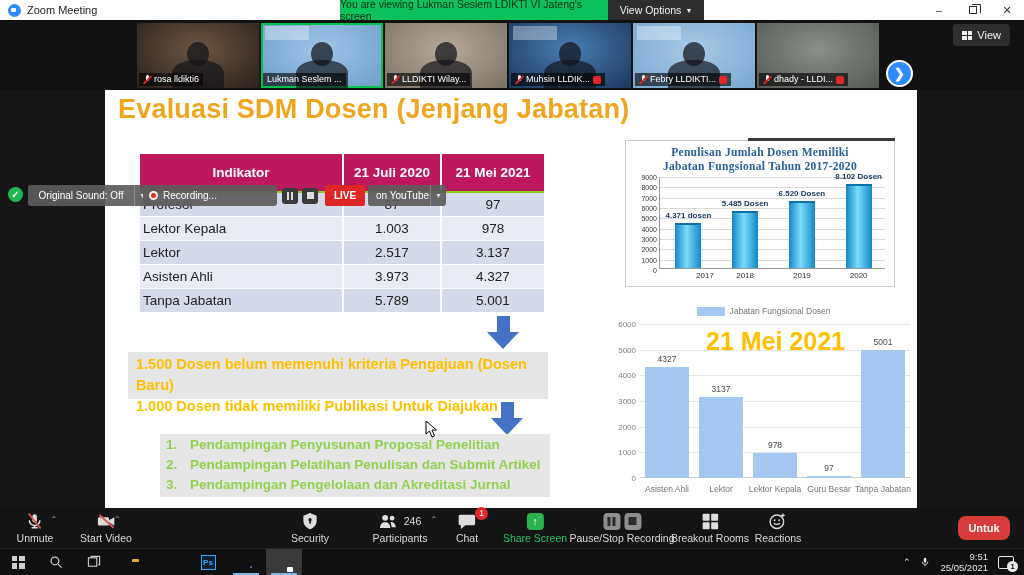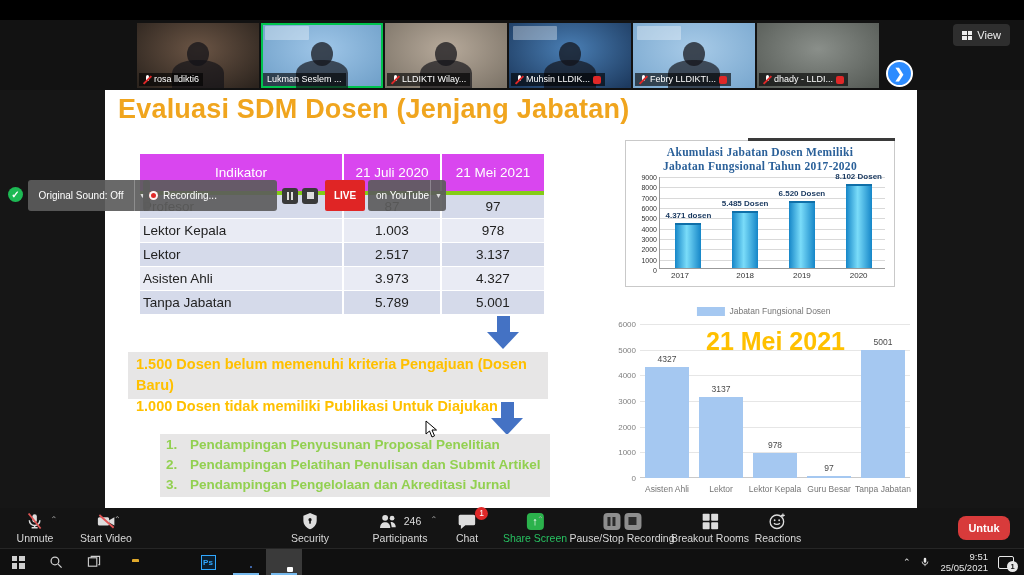--- a/index.html
+++ b/index.html
@@ -59,22 +59,22 @@
 
   
   .main { position:absolute; top:90px; left:0; width:1024px; height:418px; background:#161616; }
   .slide { position:absolute; left:105px; top:0; width:812px; height:418px; background:#fff; }
   .slide-title { position:absolute; left:13px; top:4px; font-size:27px; font-weight:bold;
              color:#F0A51E; letter-spacing:.2px; }
 
   
   .tbl { position:absolute; left:35px; top:64px; width:404px; }
   .tbl-row { display:grid; grid-template-columns:204px 98px 102px; }
-  .tbl-head { background:#d946ef; color:#fff; font-weight:normal; font-size:13.5px;
-             border-bottom:4px solid #84cc16; }
+  .tbl-head { background:#be185d; color:#fff; font-weight:bold; font-size:13.5px;
+             border-bottom:2px solid #84cc16; }
   .tbl-head div { height:37px; display:flex; align-items:center; justify-content:center;
              border-right:2px solid #fff; }
   .tbl-head div:last-child { border-right:none; }
   .tbl-body .tbl-row { border-bottom:1.5px solid #fff; font-size:13.5px; color:#222; }
   .tbl-body .tbl-row div { height:23px; display:flex; align-items:center; justify-content:center;
              border-right:2px solid #fff; }
   .tbl-body .tbl-row div:first-child { justify-content:flex-start; padding-left:3px; }
   .tbl-body .tbl-row div:last-child { border-right:none; }
   .row-a { background:#D5DAEA; } .row-b { background:#E9EBF4; }
 
@@ -126,21 +126,21 @@
   .c2-bar { position:absolute; bottom:0; width:44px; background:#A5C8F1; }
   .c2-vlab { position:absolute; transform:translateX(-50%); font-size:8.5px; color:#4a4a4a;margin-top:8px; }
   .c2-xlab { position:absolute; top:100%; margin-top:6px; transform:translateX(-50%);
              font-size:8.5px; color:#757575; white-space:nowrap; }
 
   
   .rec-overlay { position:absolute; top:95px; left:0; height:21px; display:flex; align-items:center; }
   .enc-shield { position:absolute; left:8px; top:2px; width:15px; height:15px; border-radius:50%;
              background:#1DB954; color:#fff; font-size:10px; font-weight:bold;
              display:flex; align-items:center; justify-content:center; }
-  .pill { position:absolute; height:31px; background:rgba(92,92,92,.92); border-radius:3px;
+  .pill { position:absolute; height:21px; background:rgba(92,92,92,.92); border-radius:3px;
              color:#fff; font-size:10px; display:flex; align-items:center; }
   .pill-sound { left:28px; width:122px; }
   .pill-sound .txt { flex:1; text-align:center; }
   .pill-caret { width:16px; height:100%; border-left:1px solid rgba(255,255,255,.25);
              display:flex; align-items:center; justify-content:center; font-size:7px; color:#ddd; }
   .pill-rec { left:143px; width:134px; gap:5px; padding:0 6px; }
   .rec-dot { width:9px; height:9px; border-radius:50%; background:#E02828;
              box-shadow:0 0 0 2px #f7f7f7 inset; flex:none; }
   .rec-btn { width:16px; height:16px; background:#3a3a3a; border-radius:3px; color:#ddd;
              display:flex; align-items:center; justify-content:center; flex:none; }
@@ -208,20 +208,36 @@
   .notif-badge { position:absolute; right:-5px; bottom:-4px; width:11px; height:11px; border-radius:50%;
              background:#e8e8e8; color:#111; font-size:7.5px; font-weight:bold; text-align:center;
              line-height:11px; }
   svg { display:block; }
 </style>
 </head>
 <body>
 
 <div id="app">
 
+  <div class="titlebar">
+    <span class="zm-logo"></span>
+    <span class="win-title">Zoom Meeting</span>
+    <div class="banner">You are viewing Lukman Seslem LDIKTI VI Jateng's screen</div>
+    <div class="view-options">
+      <span>View Options</span>
+      <span style="font-size:7px">▼</span>
+    </div>
+    <div class="win-btns">
+      <div class="win-btn">–</div>
+      <div class="win-btn">
+          <span class="restore-glyph"></span>
+        </div>
+      <div class="win-btn">✕</div>
+    </div>
+  </div>
 
   <div class="strip">
     <div id="thumbs">
         <div class="thumb" style="left: 137px; background: radial-gradient(at 50% 40%, rgb(107, 85, 69) 0%, rgb(44, 36, 30) 95%);">
           <div class="silhouette-head"></div>
           <div class="silhouette-body"></div>
           <div class="name-tag">
             <span class="mic-muted"></span>
             <span>rosa lldikti6</span>
           </div>
@@ -340,21 +356,21 @@
         <ol id="action-list">
             <li>Pendampingan Penyusunan Proposal Penelitian</li>
             <li>Pendampingan Pelatihan Penulisan dan Submit Artikel</li>
             <li>Pendampingan Pengelolaan dan Akreditasi Jurnal</li>
           </ol>
       </div>
 
       <div class="chart1" id="chart1">
         <div class="chart1-topline"></div>
         <div class="chart1-title" id="c1-title">
-            <div>Akumulasi Jabatan Dosen Memiliki</div>
+            <div>Penulisan Jumlah Dosen Memiliki</div>
             <div>Jabatan Fungsional Tahun 2017-2020</div>
           </div>
         <div class="c1-plot" id="c1-plot">
             <div class="c1-ylab" style="top: 93px;">0</div>
             <div class="c1-grid" style="top: 82.6667px;"></div>
             <div class="c1-ylab" style="top: 82.6667px;">1000</div>
             <div class="c1-grid" style="top: 72.3333px;"></div>
             <div class="c1-ylab" style="top: 72.3333px;">2000</div>
             <div class="c1-grid" style="top: 62px;"></div>
             <div class="c1-ylab" style="top: 62px;">3000</div>
@@ -365,21 +381,21 @@
             <div class="c1-grid" style="top: 31px;"></div>
             <div class="c1-ylab" style="top: 31px;">6000</div>
             <div class="c1-grid" style="top: 20.6667px;"></div>
             <div class="c1-ylab" style="top: 20.6667px;">7000</div>
             <div class="c1-grid" style="top: 10.3333px;"></div>
             <div class="c1-ylab" style="top: 10.3333px;">8000</div>
             <div class="c1-grid" style="top: 0px;"></div>
             <div class="c1-ylab" style="top: 0px;">9000</div>
             <div class="c1-bar" style="left: 15.375px; height: 45.167px;"></div>
             <div class="c1-blab" style="left: 28.375px; bottom: 48.167px;">4.371 dosen</div>
-            <div class="c1-xlab" style="left: 20px;">2017</div>
+            <div class="c1-xlab" style="left: 45px;">2017</div>
             <div class="c1-bar" style="left: 72.125px; height: 56.6783px;"></div>
             <div class="c1-blab" style="left: 85.125px; bottom: 59.6783px;">5.485 Dosen</div>
             <div class="c1-xlab" style="left: 85.125px;">2018</div>
             <div class="c1-bar" style="left: 128.875px; height: 67.3733px;"></div>
             <div class="c1-blab" style="left: 141.875px; bottom: 70.3733px;">6.520 Dosen</div>
             <div class="c1-xlab" style="left: 141.875px;">2019</div>
             <div class="c1-bar" style="left: 185.625px; height: 83.7207px;"></div>
             <div class="c1-blab" style="left: 198.625px; bottom: 86.7207px;">8.102 Dosen</div>
             <div class="c1-xlab" style="left: 198.625px;">2020</div>
           </div>

